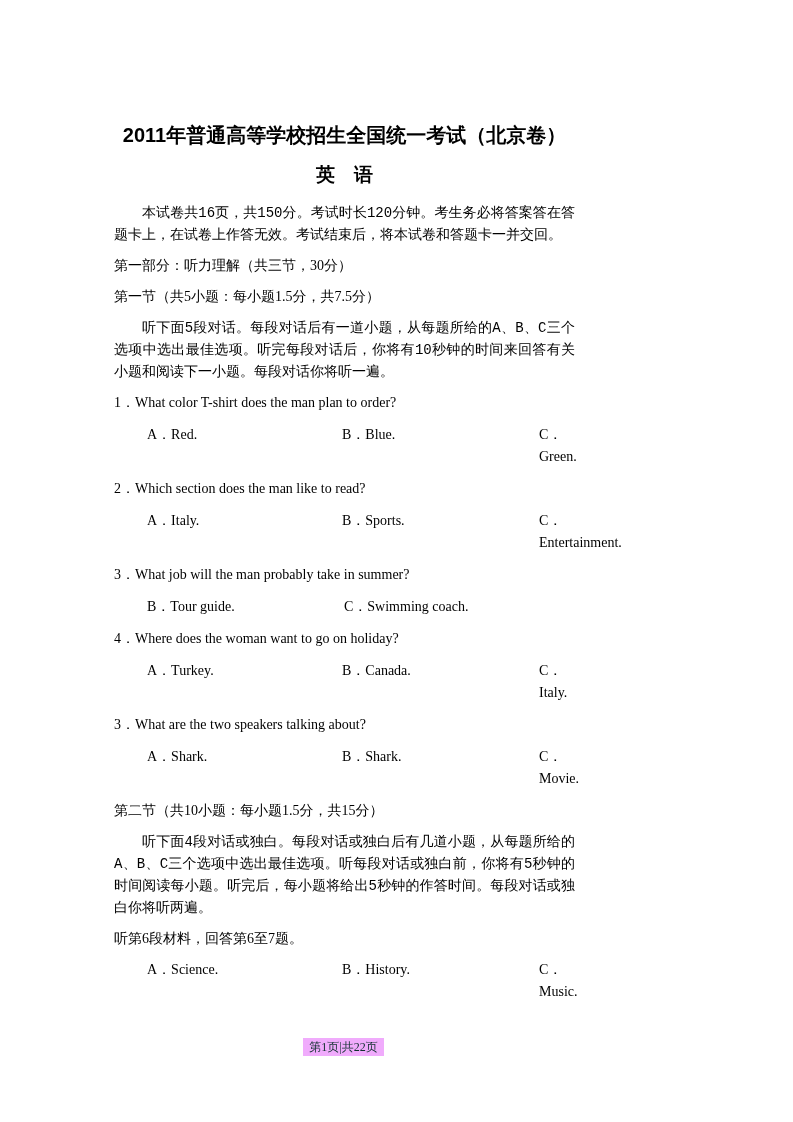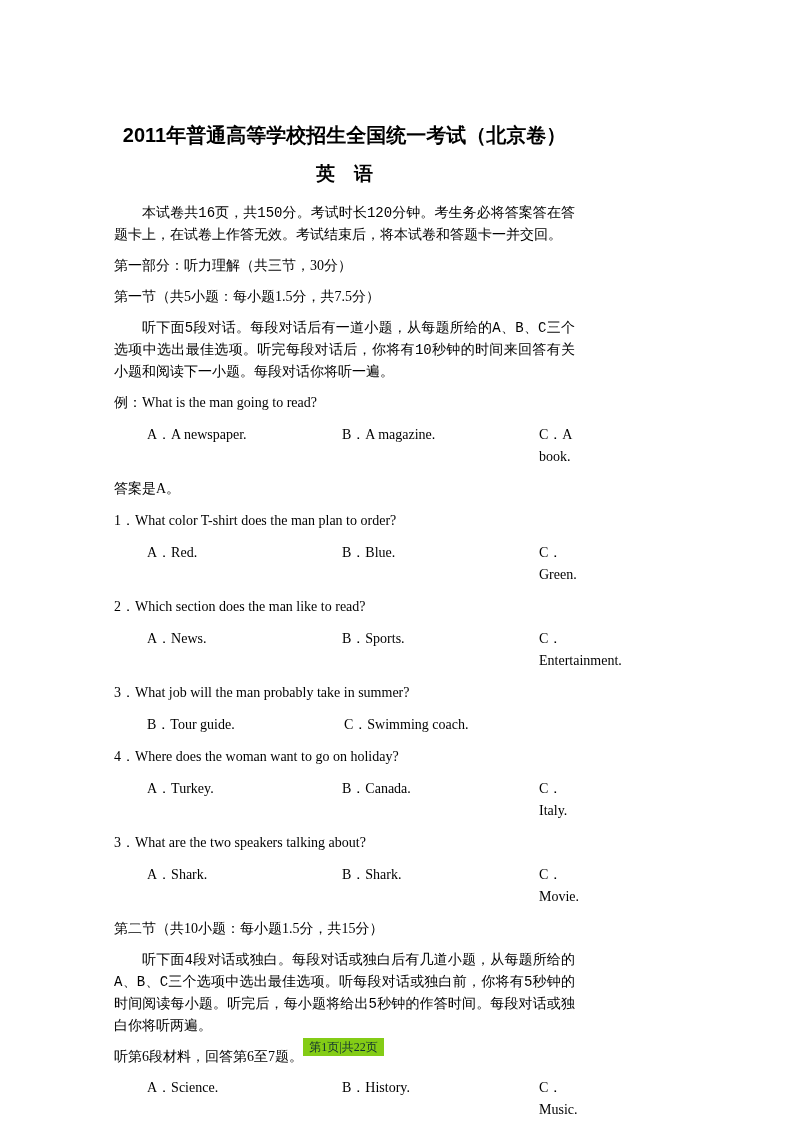--- a/index.html
+++ b/index.html
@@ -18,21 +18,21 @@
   .title {
     text-align: center;
     font-family: "Liberation Sans", "DejaVu Sans", sans-serif;
     font-weight: bold;
     font-size: 20px;
     line-height: 26px;
     margin: 0 0 14px 0;
   }
   .subtitle {
     text-align: center;
-    font-family: Liberation Mono, monospace;
+    font-family: Liberation Sans, sans-serif;
     font-weight: bold;
     font-size: 19px;
     line-height: 26px;
     margin: 0 0 14px 0;
   }
   .para {
     line-height: 22px;
     margin: 0 0 9px 0;
     text-indent: 2em;
     text-align: justify;
@@ -78,43 +78,34 @@
 
   <div class="title">2011年普通高等学校招生全国统一考试（北京卷）</div>
   <div class="subtitle">英　语</div>
 
   <div class="para">本试卷共16页，共150分。考试时长120分钟。考生务必将答案答在答题卡上，在试卷上作答无效。考试结束后，将本试卷和答题卡一并交回。</div>
 
   <div class="hline">第一部分：听力理解（共三节，30分）</div>
   <div class="hline">第一节（共5小题：每小题1.5分，共7.5分）</div>
   <div class="para">听下面5段对话。每段对话后有一道小题，从每题所给的A、B、C三个选项中选出最佳选项。听完每段对话后，你将有10秒钟的时间来回答有关小题和阅读下一小题。每段对话你将听一遍。</div>
 
-  <div>
-    <div class="qline">例：What is the man going to read?</div>
-    <div class="optrow">
-      <span class="opt-a">A．A newspaper.</span>
-      <span class="opt-b">B．A magazine.</span>
-      <span class="opt-c">C．A book.</span>
-    </div>
-    <div class="qline">答案是A。</div>
-  </div>
 
   <div>
     <div class="qline">1．What color T-shirt does the man plan to order?</div>
     <div class="optrow">
       <span class="opt-a">A．Red.</span>
       <span class="opt-b">B．Blue.</span>
       <span class="opt-c">C．Green.</span>
     </div>
   </div>
 
   <div>
     <div class="qline">2．Which section does the man like to read?</div>
     <div class="optrow">
-      <span class="opt-a">A．News.</span>
+      <span class="opt-a">A．Italy.</span>
       <span class="opt-b">B．Sports.</span>
       <span class="opt-c">C．Entertainment.</span>
     </div>
   </div>
 
   <div>
     <div class="qline">3．What job will the man probably take in summer?</div>
     <div class="optrow">
       <span class="opt-b">B．Tour guide.</span>
       <span class="opt-c">C．Swimming coach.</span>
@@ -145,16 +136,16 @@
 
   <div>
     <div class="optrow">
       <span class="opt-a">A．Science.</span>
       <span class="opt-b">B．History.</span>
       <span class="opt-c">C．Music.</span>
     </div>
   </div>
 
   <div class="footer">
-    <span class="footer-badge" style="background: #84cc16;">第1页|共22页</span>
+    <span class="footer-badge" style="background: #f0abfc;">第1页|共22页</span>
   </div>
 
 </div>
 
 </body></html>

